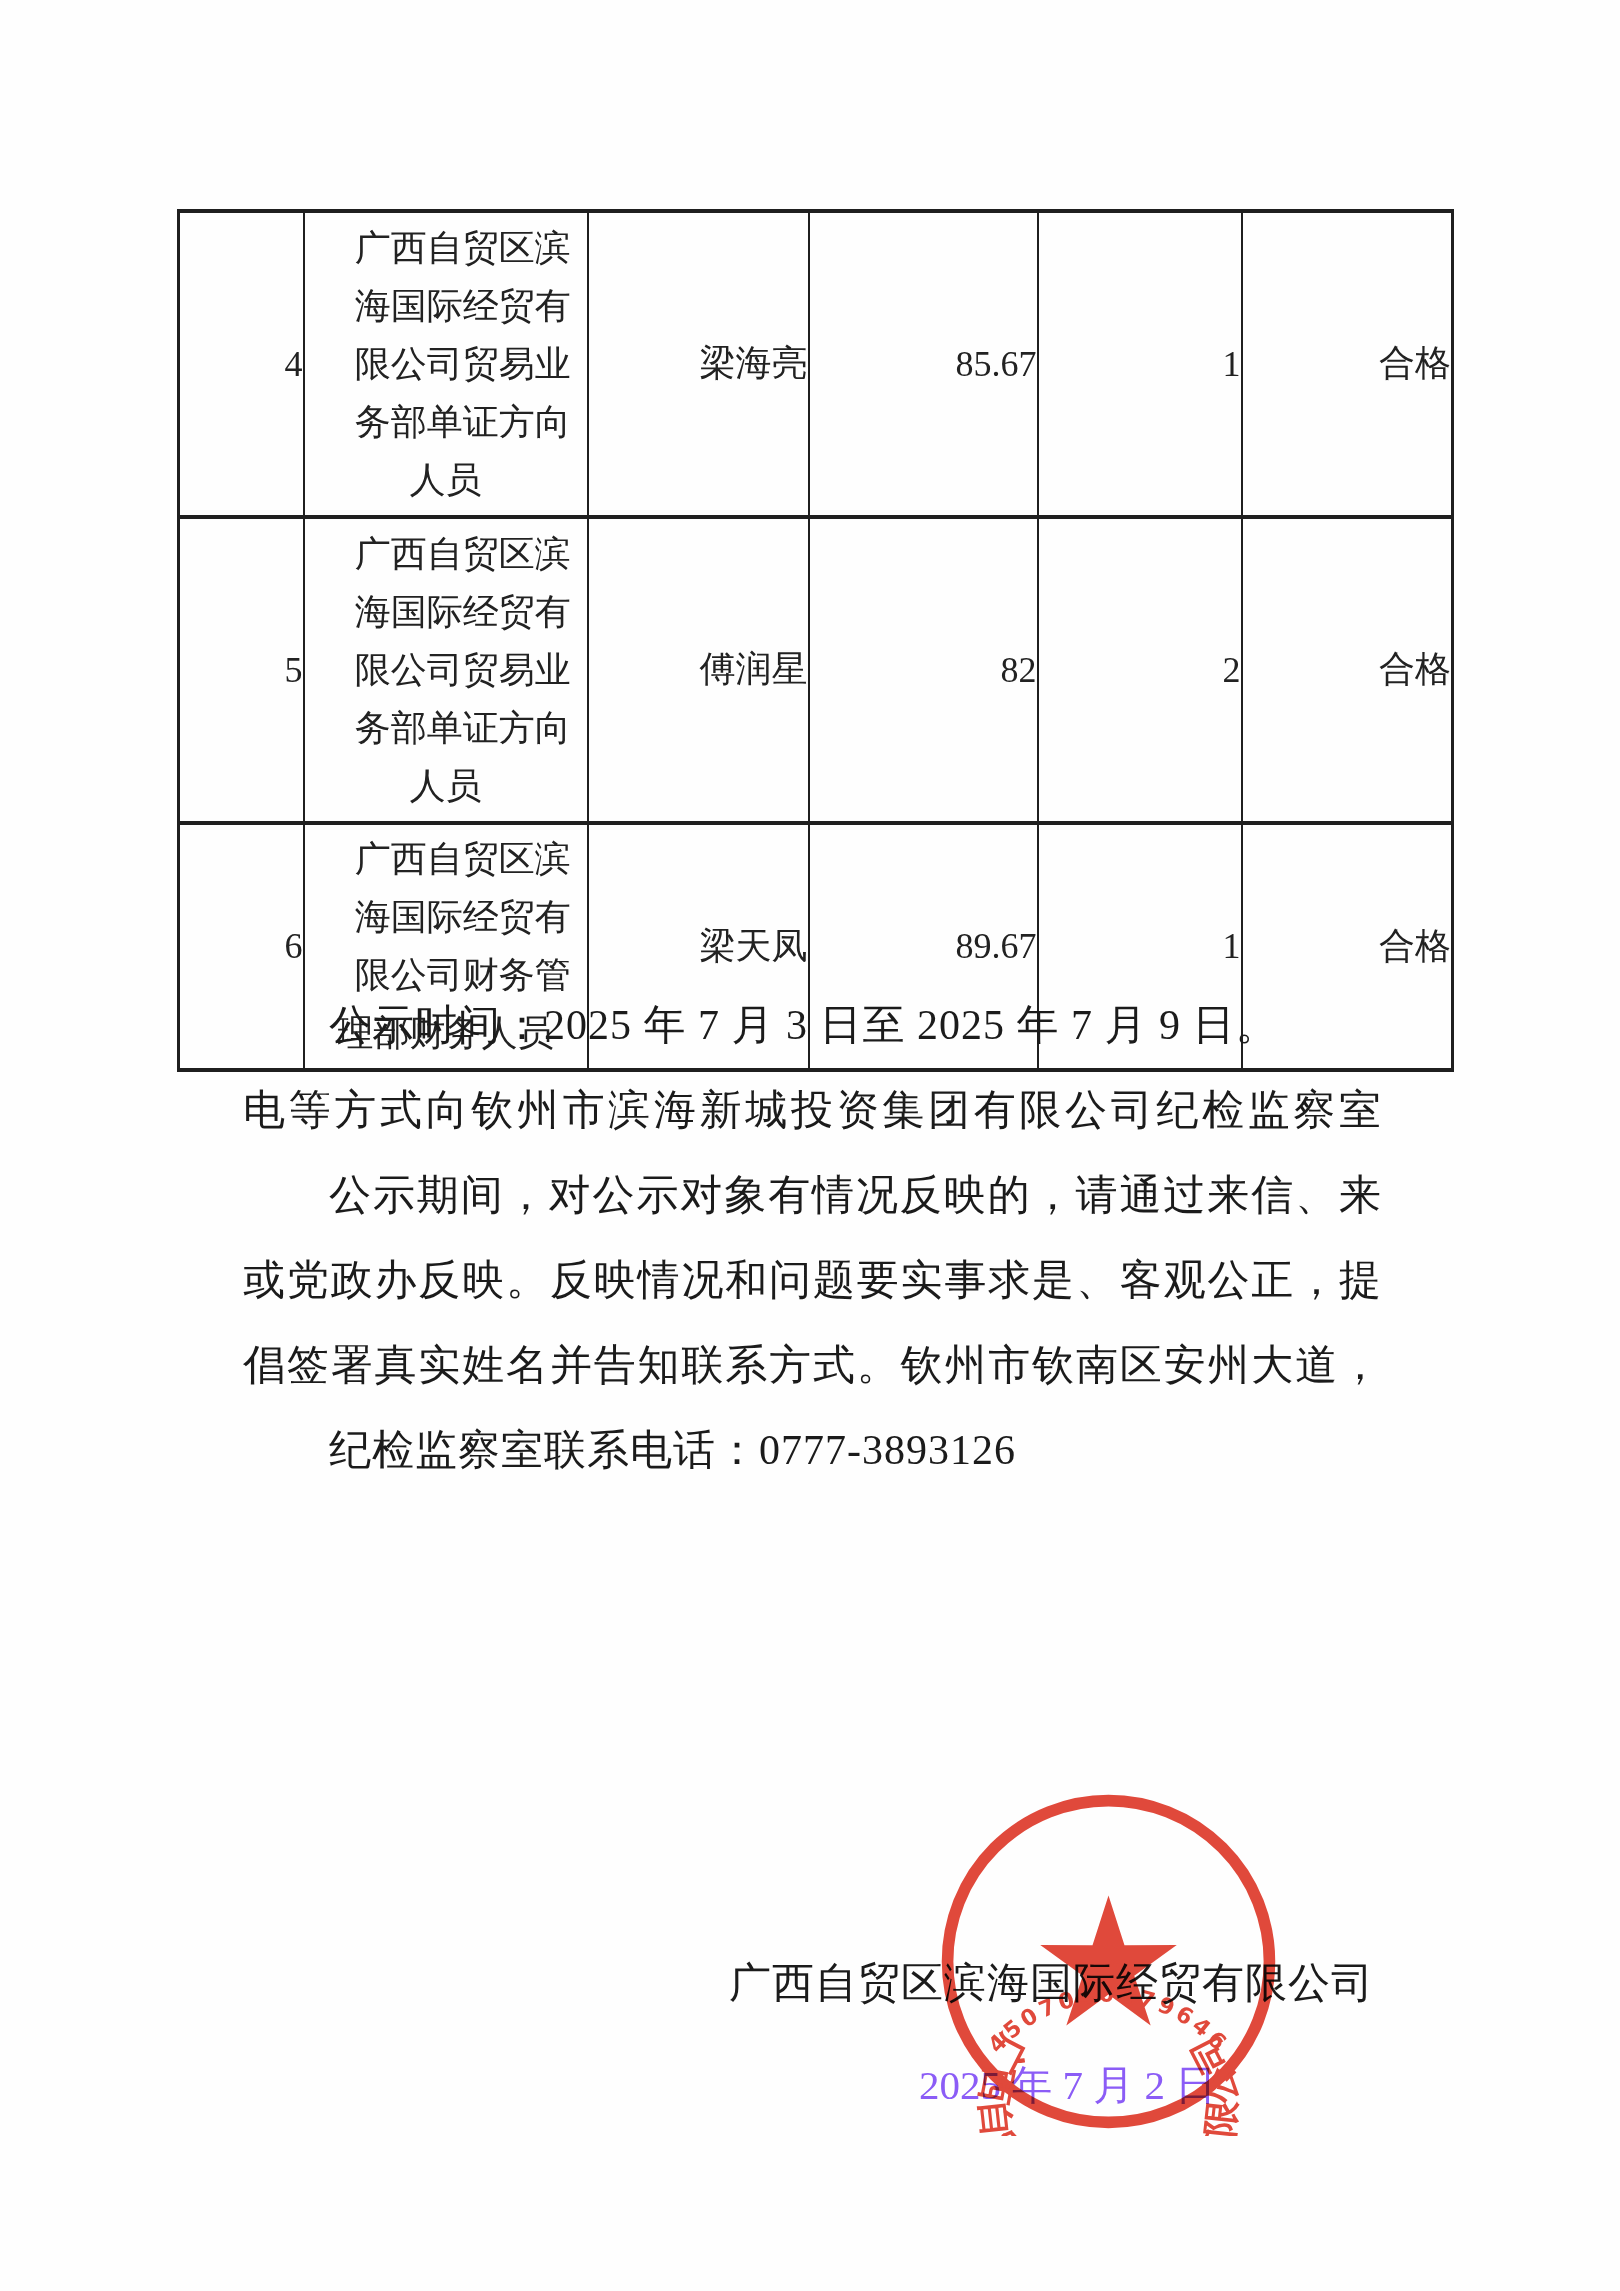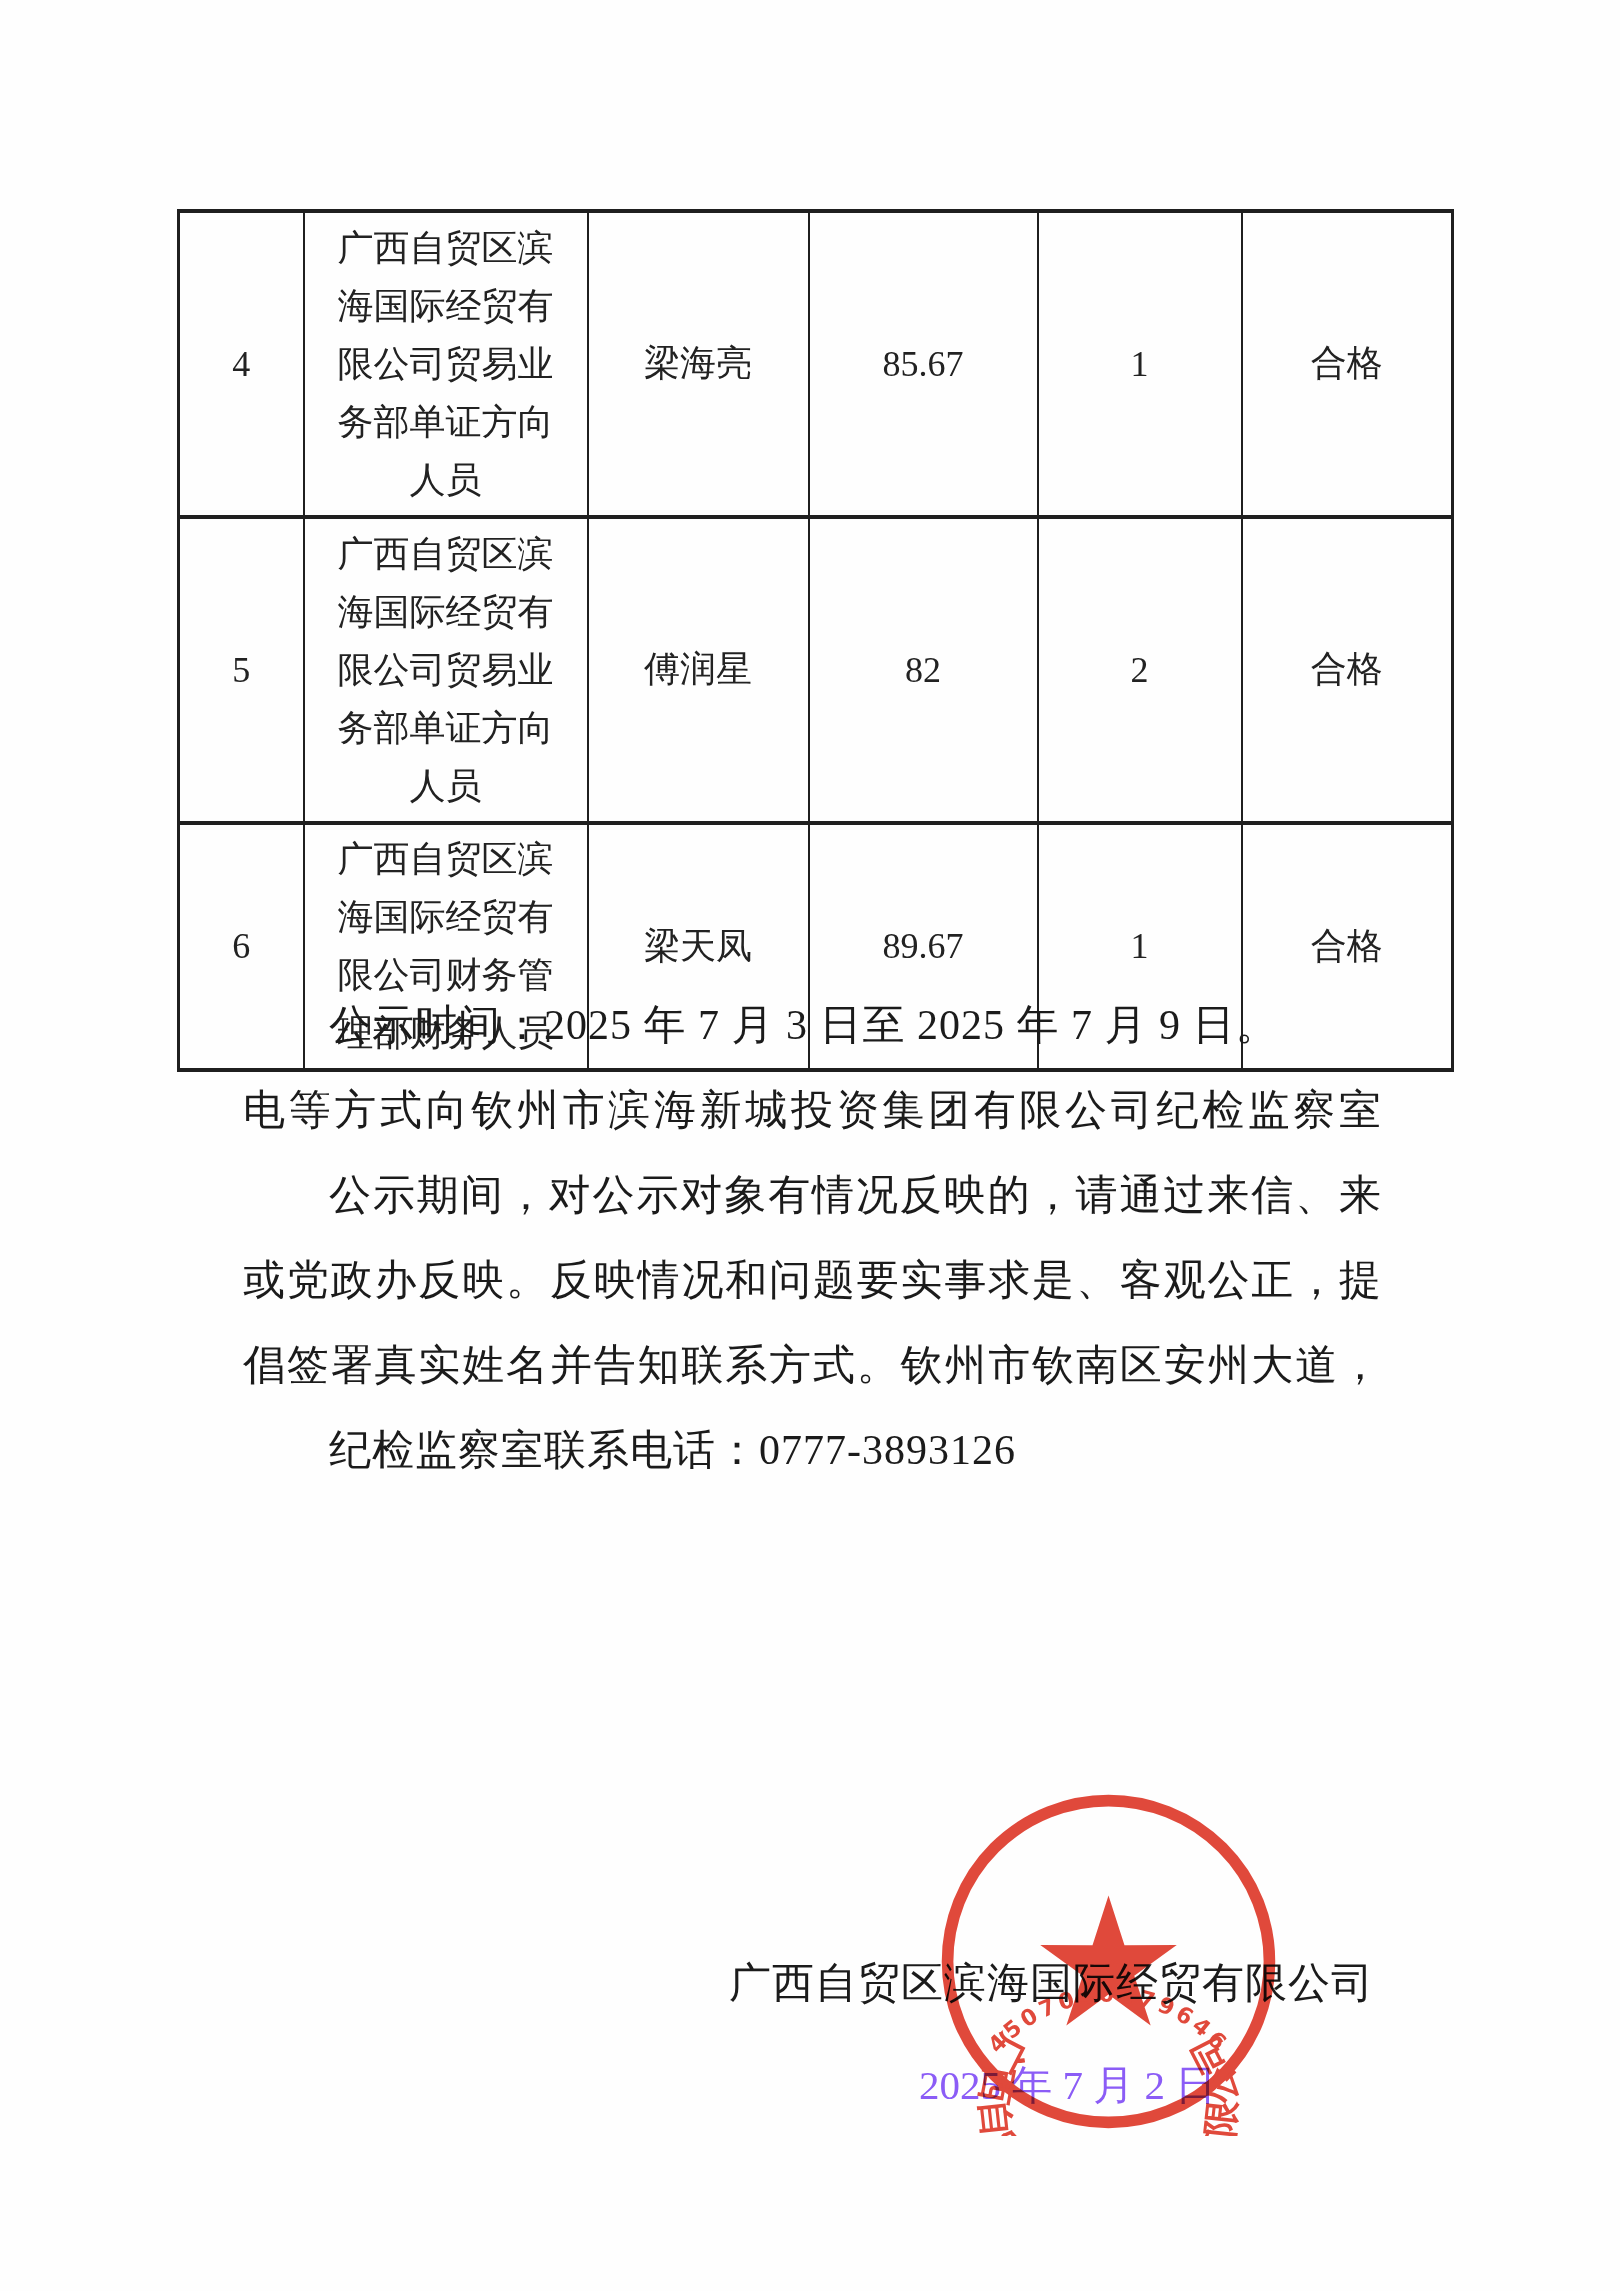--- a/index.html
+++ b/index.html
@@ -8,21 +8,21 @@
   .page {
     position:relative; width:1620px; height:2292px; background:#fefefe;
     font-family:"Liberation Serif","DejaVu Serif",serif; color:var(--ink);
     overflow:hidden;
   }
   
   .doc-table-wrap { position:absolute; left:177px; top:209px; width:1274px; height:725px; }
   table.results { width:100%; height:100%; border-collapse:collapse; table-layout:fixed;
     border:3.9px solid var(--ink); }
   table.results td { border:2px solid var(--ink); border-top-width:4.9px; border-bottom-width:4.9px;
-    vertical-align:middle; text-align:center; font-size:36px; color:#222; }
+    vertical-align:middle; text-align:right; font-size:36px; color:#222; }
   td.c-pos { padding:5.9px 15.7px; line-height:58px; text-align:justify; text-align-last:center; }
   td.c-pos .pos-inner { display:inline; }
   
   .body-text { position:absolute; left:243px; top:983px; width:1139px;
     font-size:42px; line-height:85px; color:#1b1b1b; letter-spacing:1px; }
   .bline { height:85px; white-space:nowrap; }
   .wrapline { height:85px; }
   .indent { text-indent:86px; }
   .stretch { white-space:normal; text-align:justify; text-align-last:justify; }
   

